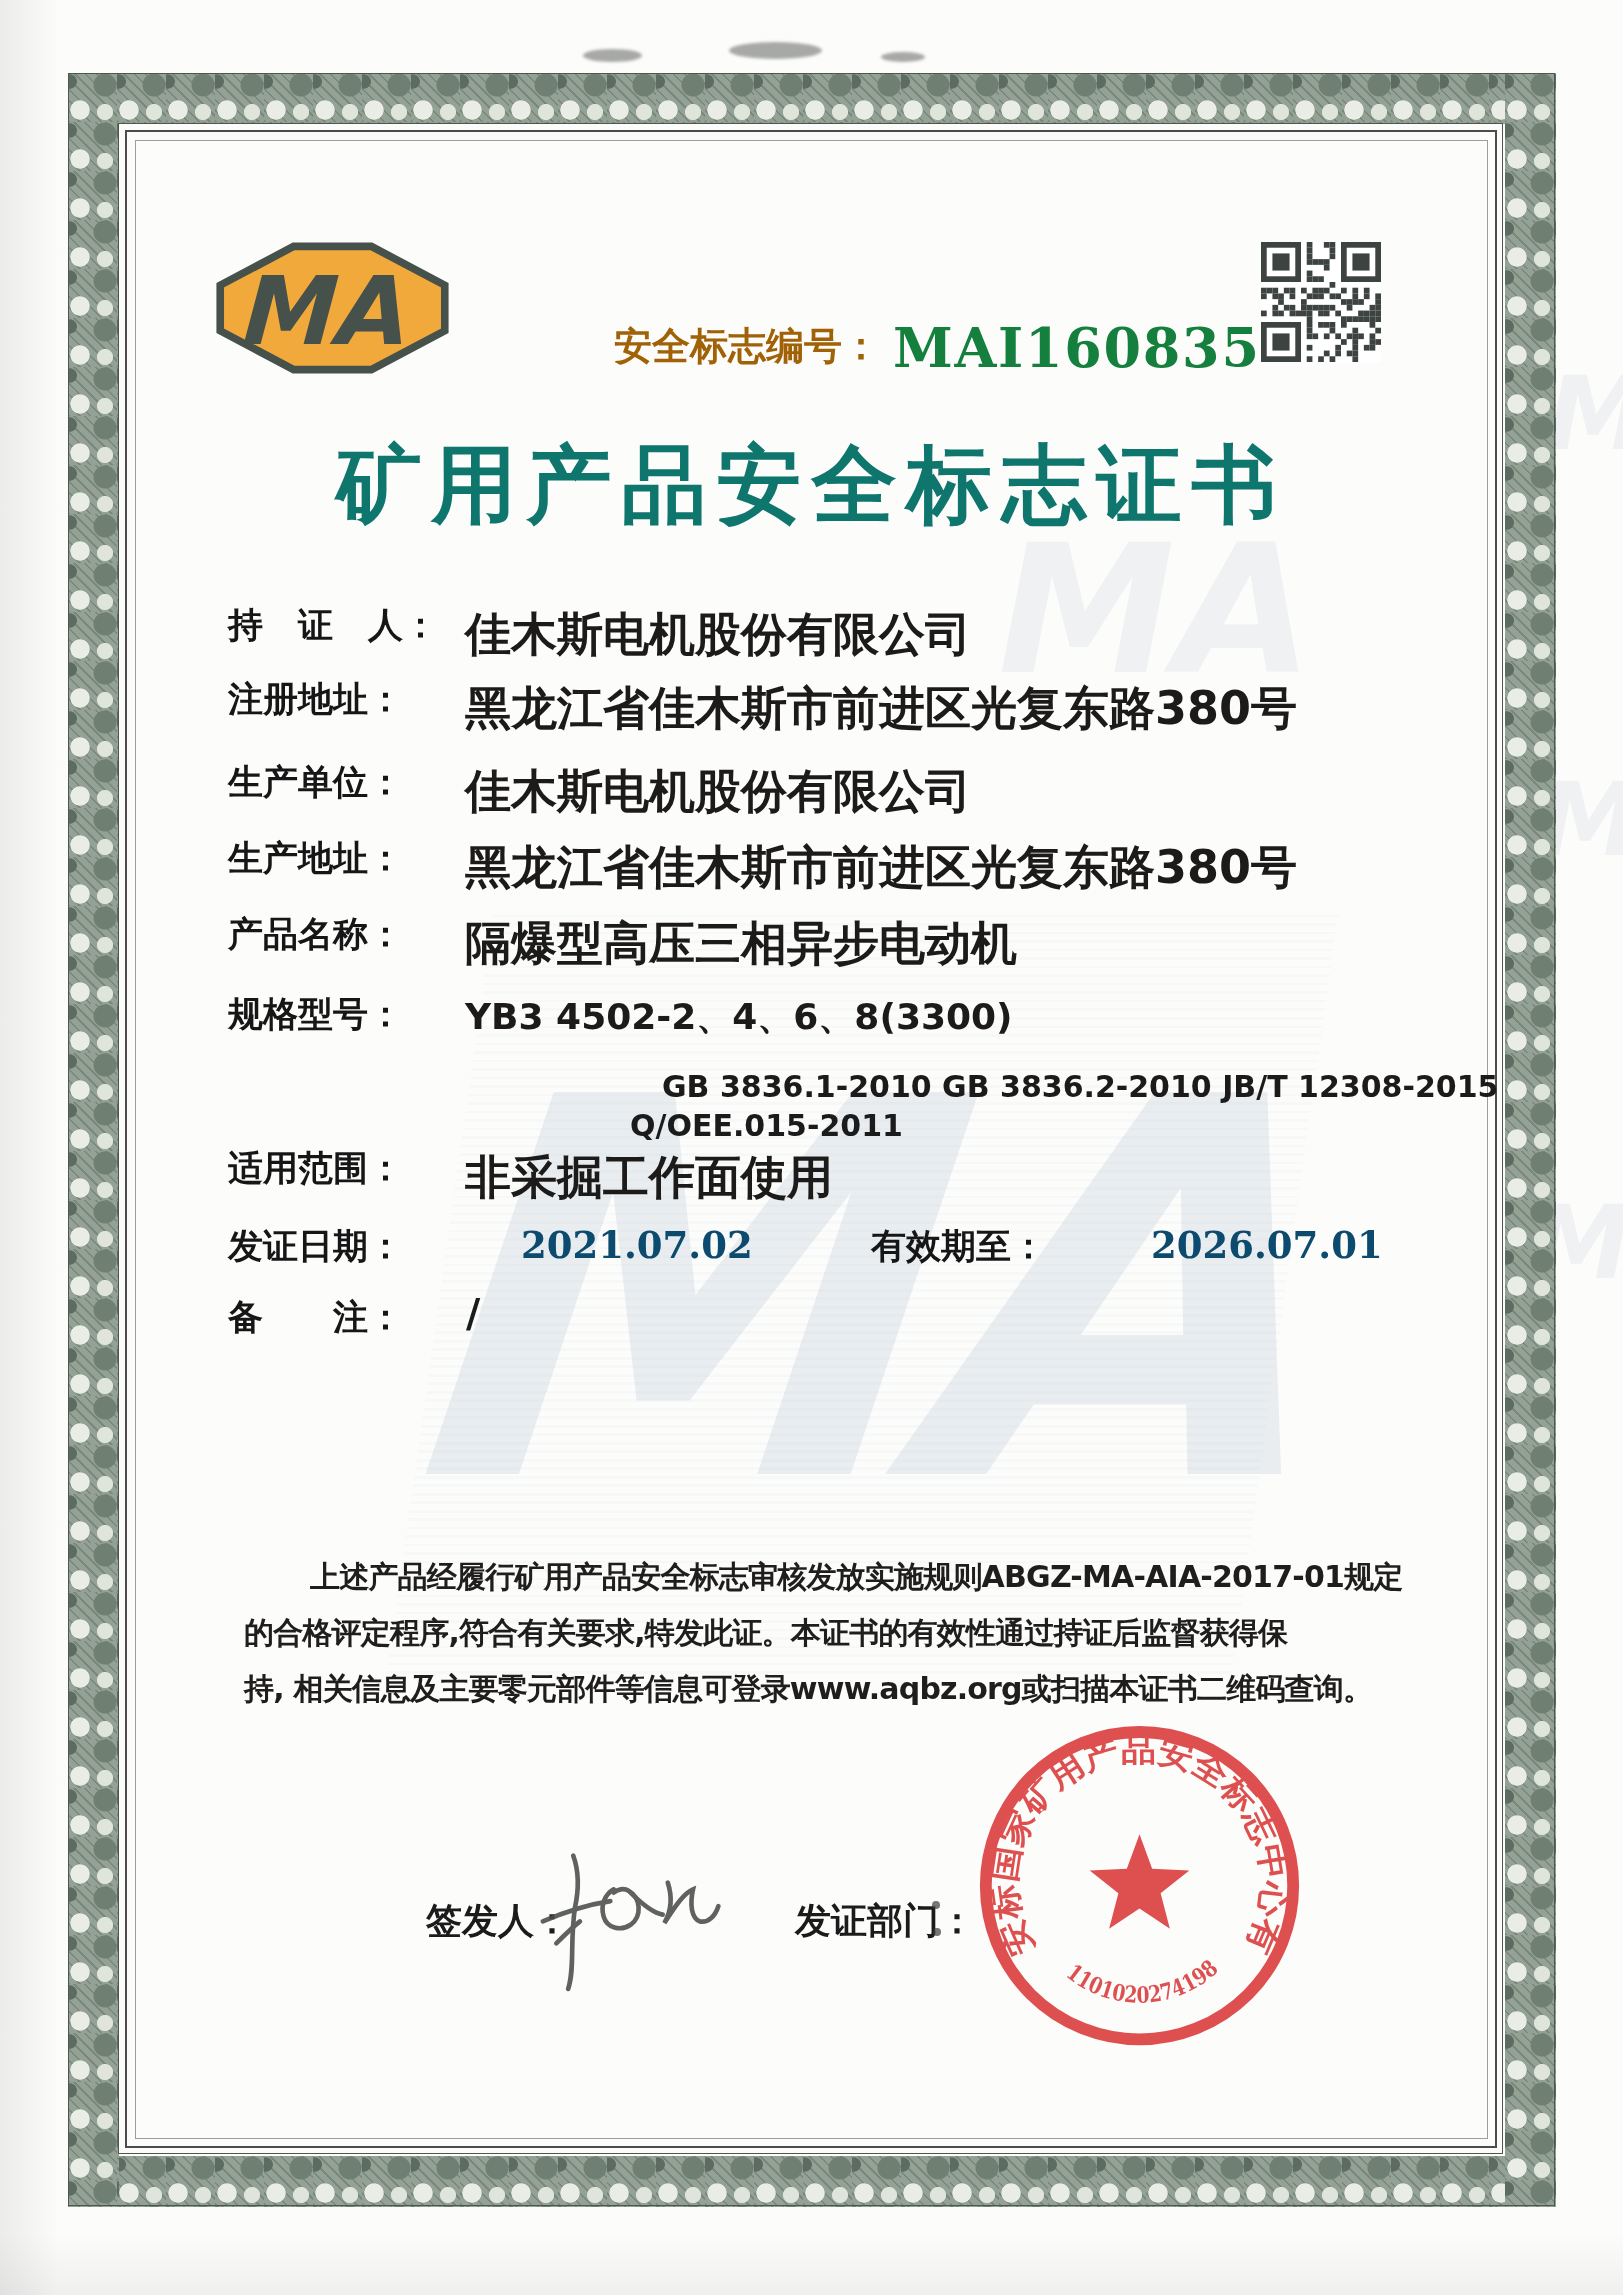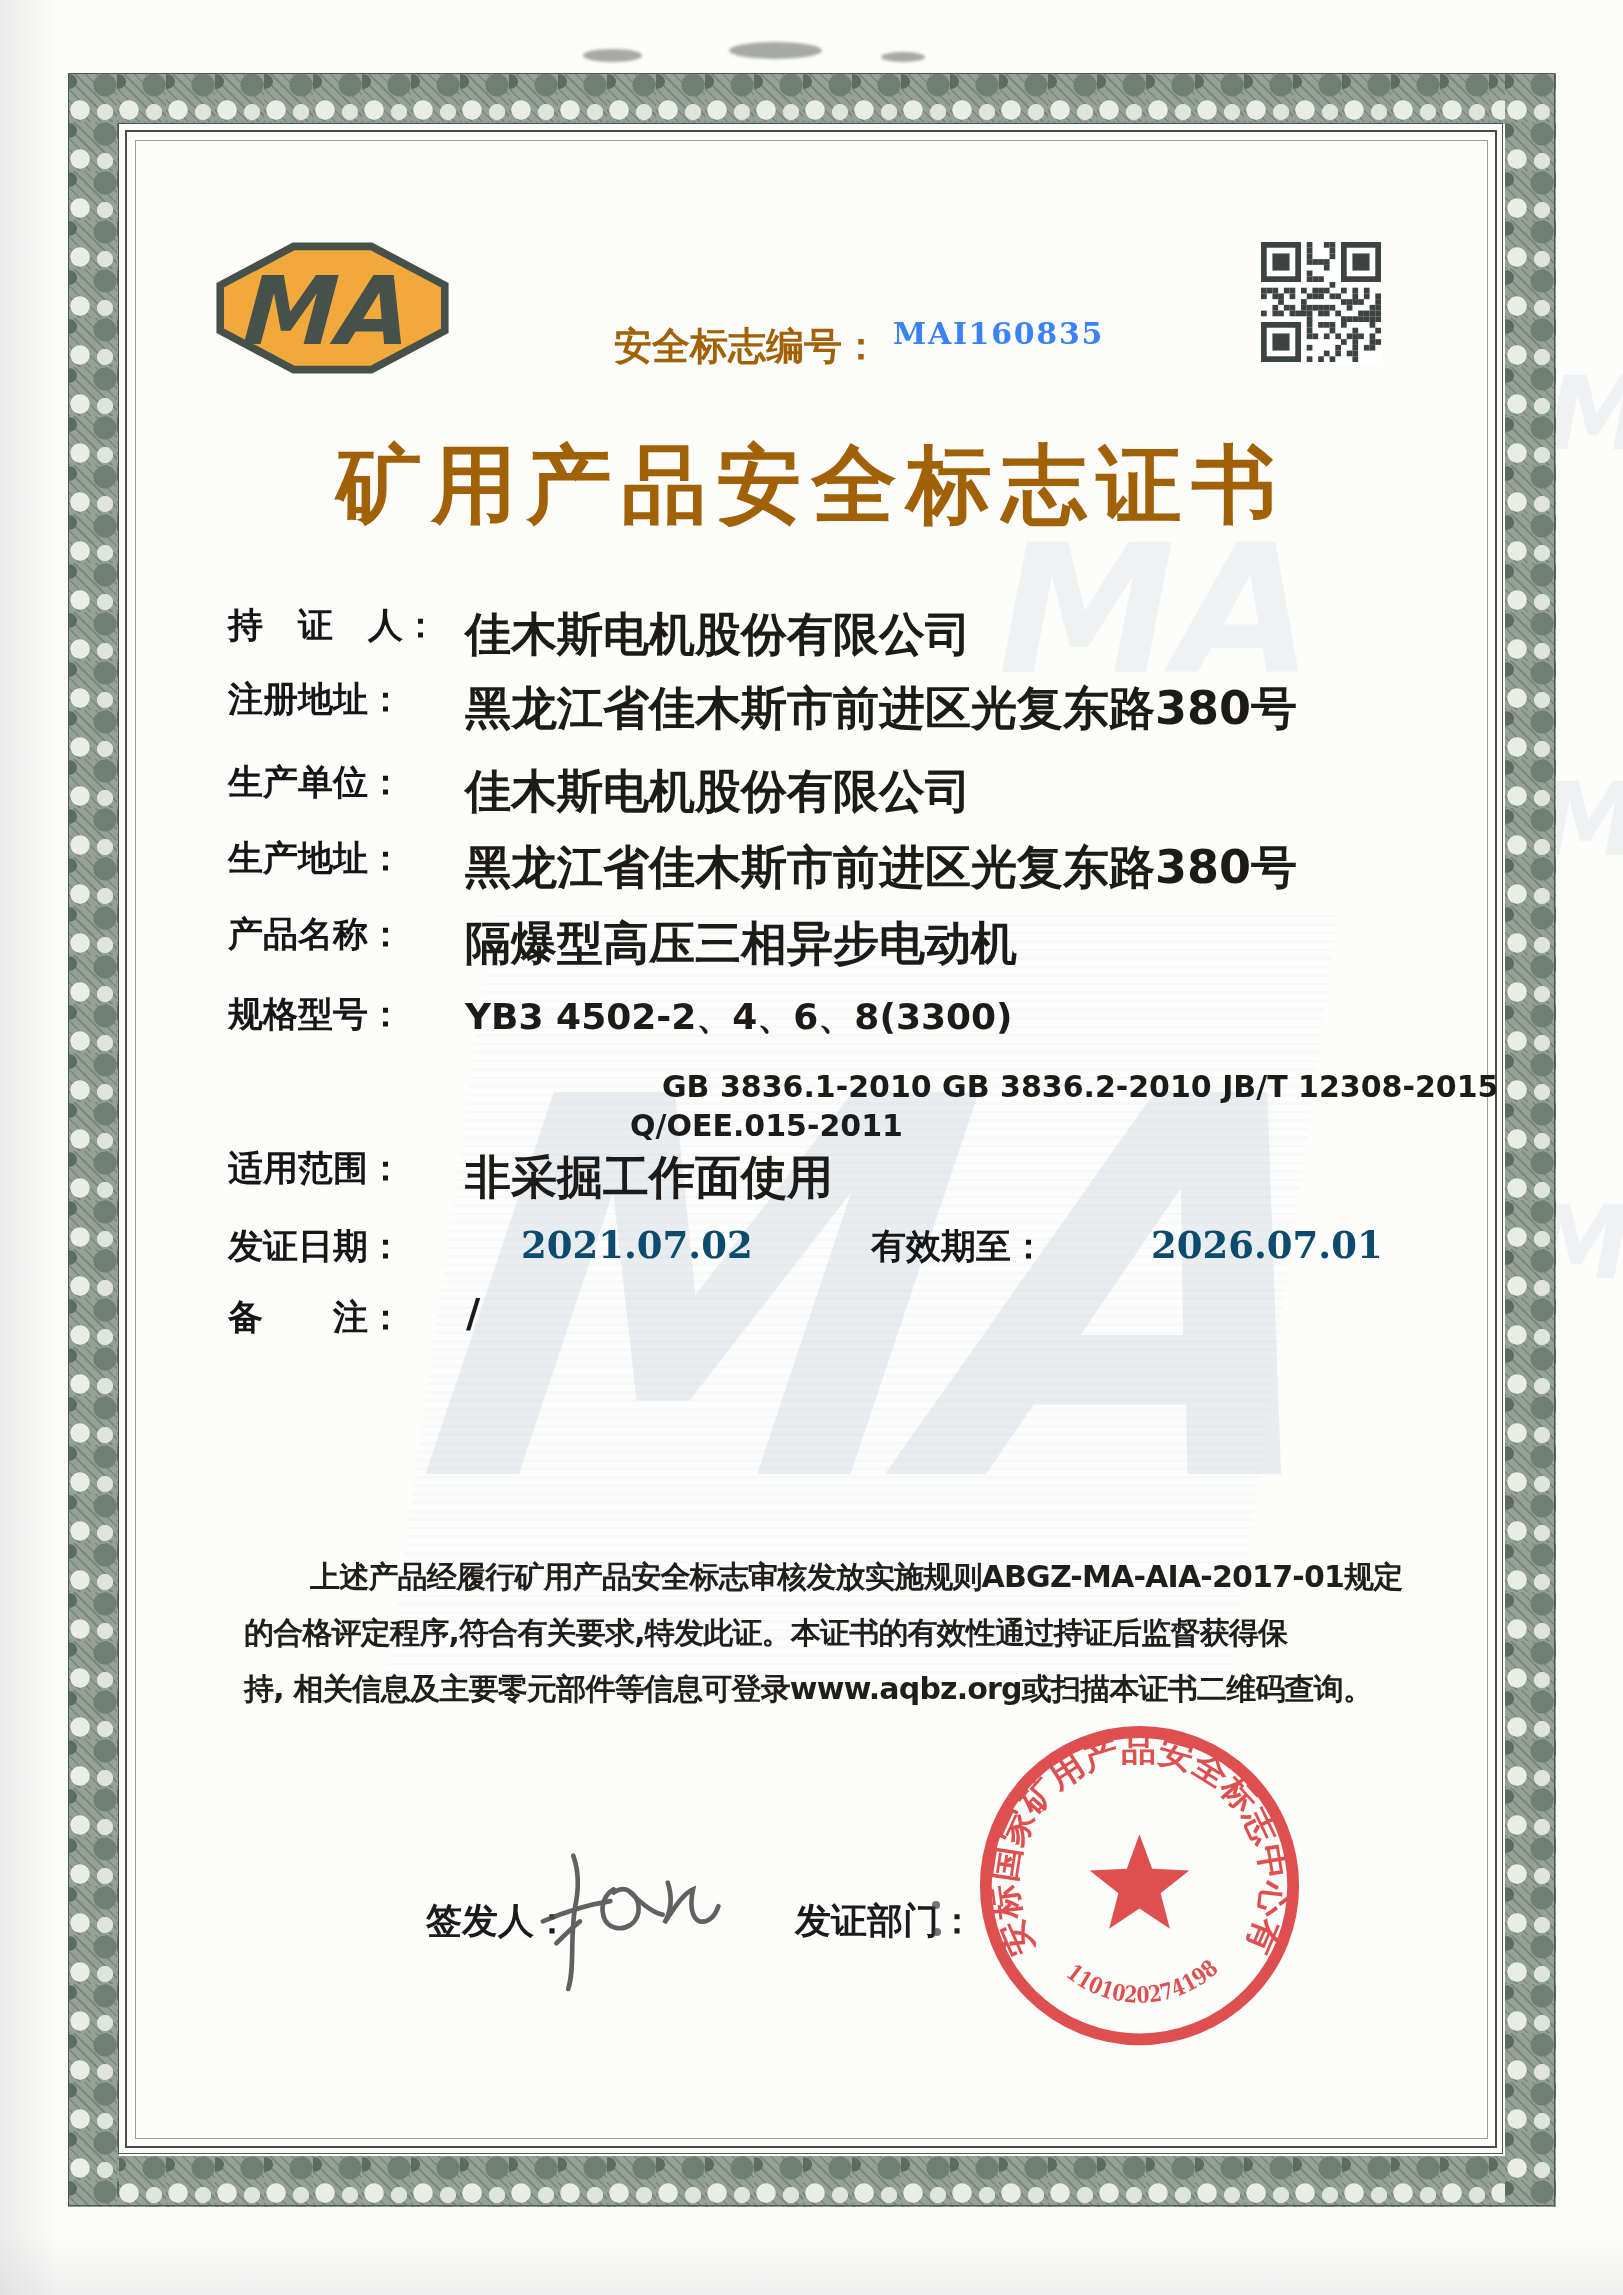--- a/index.html
+++ b/index.html
@@ -25,25 +25,25 @@
   .frame-light{position:absolute;border:0.8px solid #9d9d9a;}
   
   .wm-big{position:absolute;left:440px;top:913px;width:845px;height:761px;
     font-style:italic;font-weight:900;font-size:524px;line-height:761px;text-align:center;
     color:rgba(145,165,190,.17);transform:skewX(-8deg);letter-spacing:-17px;
     background:repeating-linear-gradient(0deg, rgba(150,170,195,.05) 0 2.5px, rgba(0,0,0,0) 2.5px 8.5px);}
   .wm-ghost{position:absolute;font-style:italic;font-weight:900;color:rgba(130,150,170,.10);}
   
   .ma-logo{position:absolute;left:216px;top:242px;width:233px;height:132px;}
   .safety-label{position:absolute;left:614px;top:321px;font-size:38px;font-weight:bold;color:#a16207;}
-  .safety-value{position:absolute;left:893px;top:316px;font-size:30px;font-weight:600;
-    font-family:"DejaVu Serif",serif;color:#3b82f6;letter-spacing:1.7px;}
+  .safety-value{position:absolute;left:893px;top:316px;font-size:54px;font-weight:600;
+    font-family:"DejaVu Serif",serif;color:#15803d;letter-spacing:1.7px;}
   .qr{position:absolute;left:1261px;top:242px;width:120px;height:120px;}
   .title{position:absolute;left:125px;width:1373px;top:428px;text-align:center;
-    font-size:85px;font-weight:900;color:#a16207;letter-spacing:10px;}
+    font-size:85px;font-weight:900;color:#0f766e;letter-spacing:10px;}
   
   .row{position:absolute;left:228px;width:1268px;height:54px;}
   .flabel{position:absolute;left:0;top:0;font-size:35px;font-weight:bold;color:#161616;}
   .fvalue{position:absolute;left:237px;top:1.7px;font-size:46px;font-weight:bold;color:#1d1b19;white-space:nowrap;}
   .fvalue.latin{font-size:36px;letter-spacing:0;}
   .fvalue.std{left:402px;font-size:30px;letter-spacing:0;margin-left:32px;}
   .std2{position:absolute;left:402px;top:41px;font-size:30px;font-weight:bold;white-space:nowrap;}
   .date-val{position:absolute;font-family:"DejaVu Serif",serif;font-weight:600;font-size:37px;color:#0c4a6e;margin-left:48px;}
   .remark-val{position:absolute;left:238px;top:-3.4px;font-size:39px;font-weight:bold;}
   

